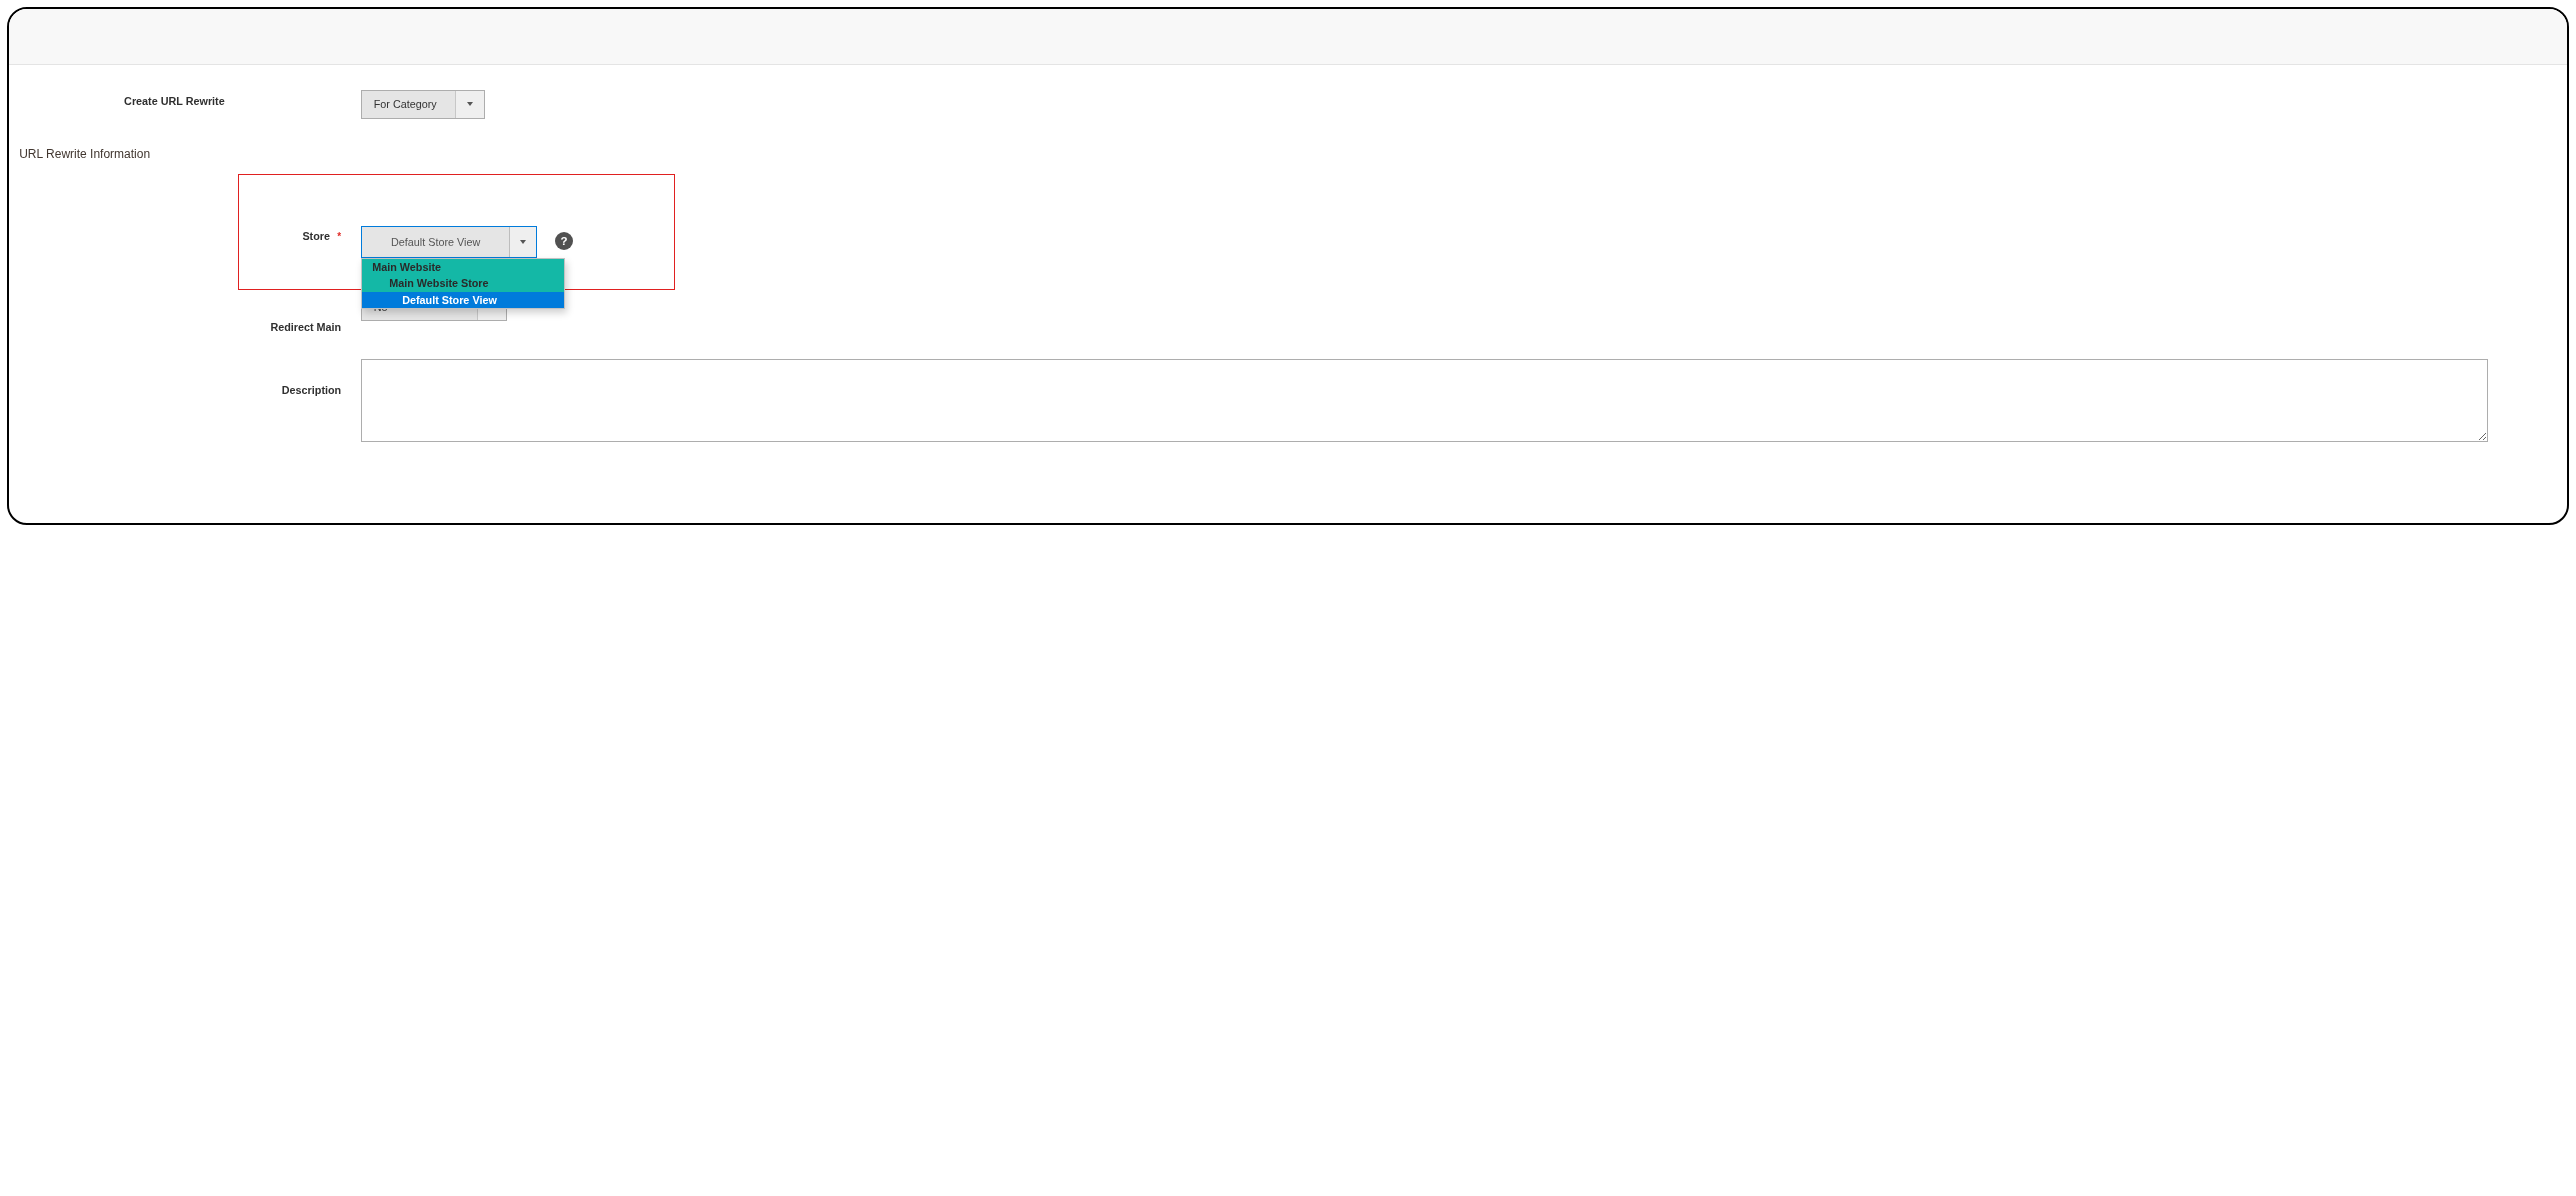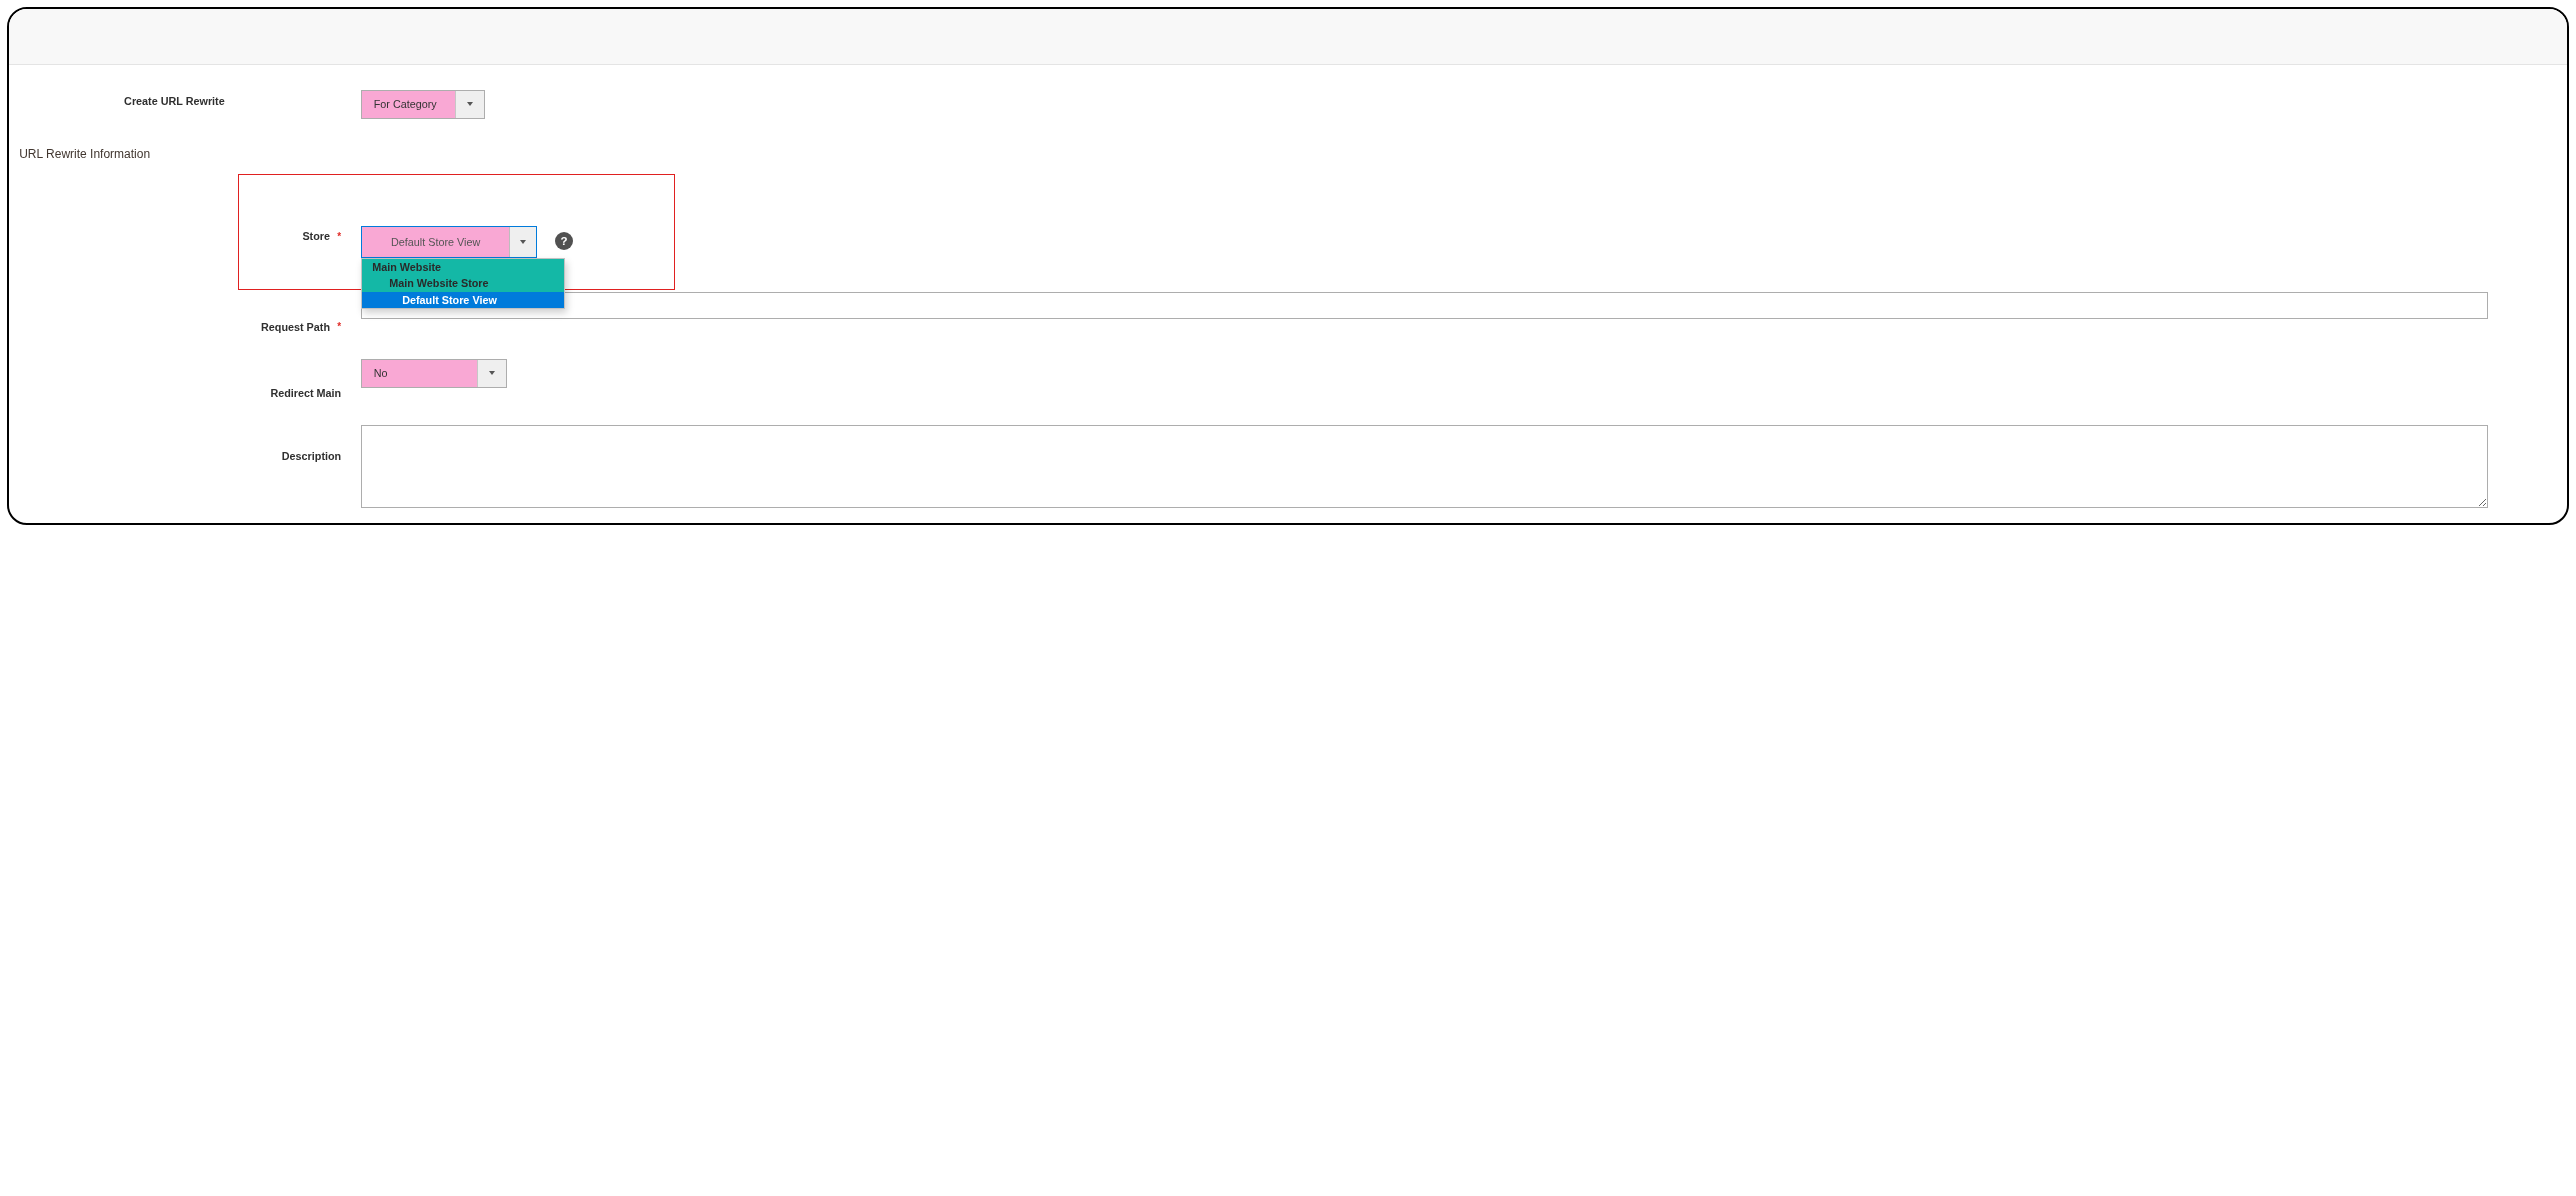--- a/index.html
+++ b/index.html
@@ -78,21 +78,21 @@
       font-weight: 400;
       padding: 2.9px 0 13px 10px;
     }
 
     
     .combo {
       display: inline-flex;
       align-items: stretch;
       border: 0.7px solid #adadad;
       height: 29px;
-      background: #f9a8d4;
+      background: #e5e5e5;
       vertical-align: top;
     }
     .combo .combo-text {
       display: flex;
       align-items: center;
       padding: 0 11.5px;
       font-size: 10.8px;
       color: #333;
       min-width: 93px;
     }
@@ -241,29 +241,20 @@
 
             <div class="dropdown" style="left:0; top:32px;">
               <div class="dd-item level1">Main Website</div>
               <div class="dd-item level2">Main Website Store</div>
               <div class="dd-item level3">Default Store View</div>
             </div>
           </div>
         </div>
       </div>
 
-      <div class="field-row">
-        <div class="label-col">
-          <span>Request Path</span>
-          <span class="req">*</span>
-        </div>
-        <div class="field-col">
-          <input type="text" class="text-input" value="" style="">
-        </div>
-      </div>
 
 
       <div class="field-row">
         <div class="label-col">
           <span>Redirect Main</span>
         </div>
         <div class="field-col">
           <div class="combo redirect">
             <div class="combo-text">No</div>
             <div class="combo-toggle">

